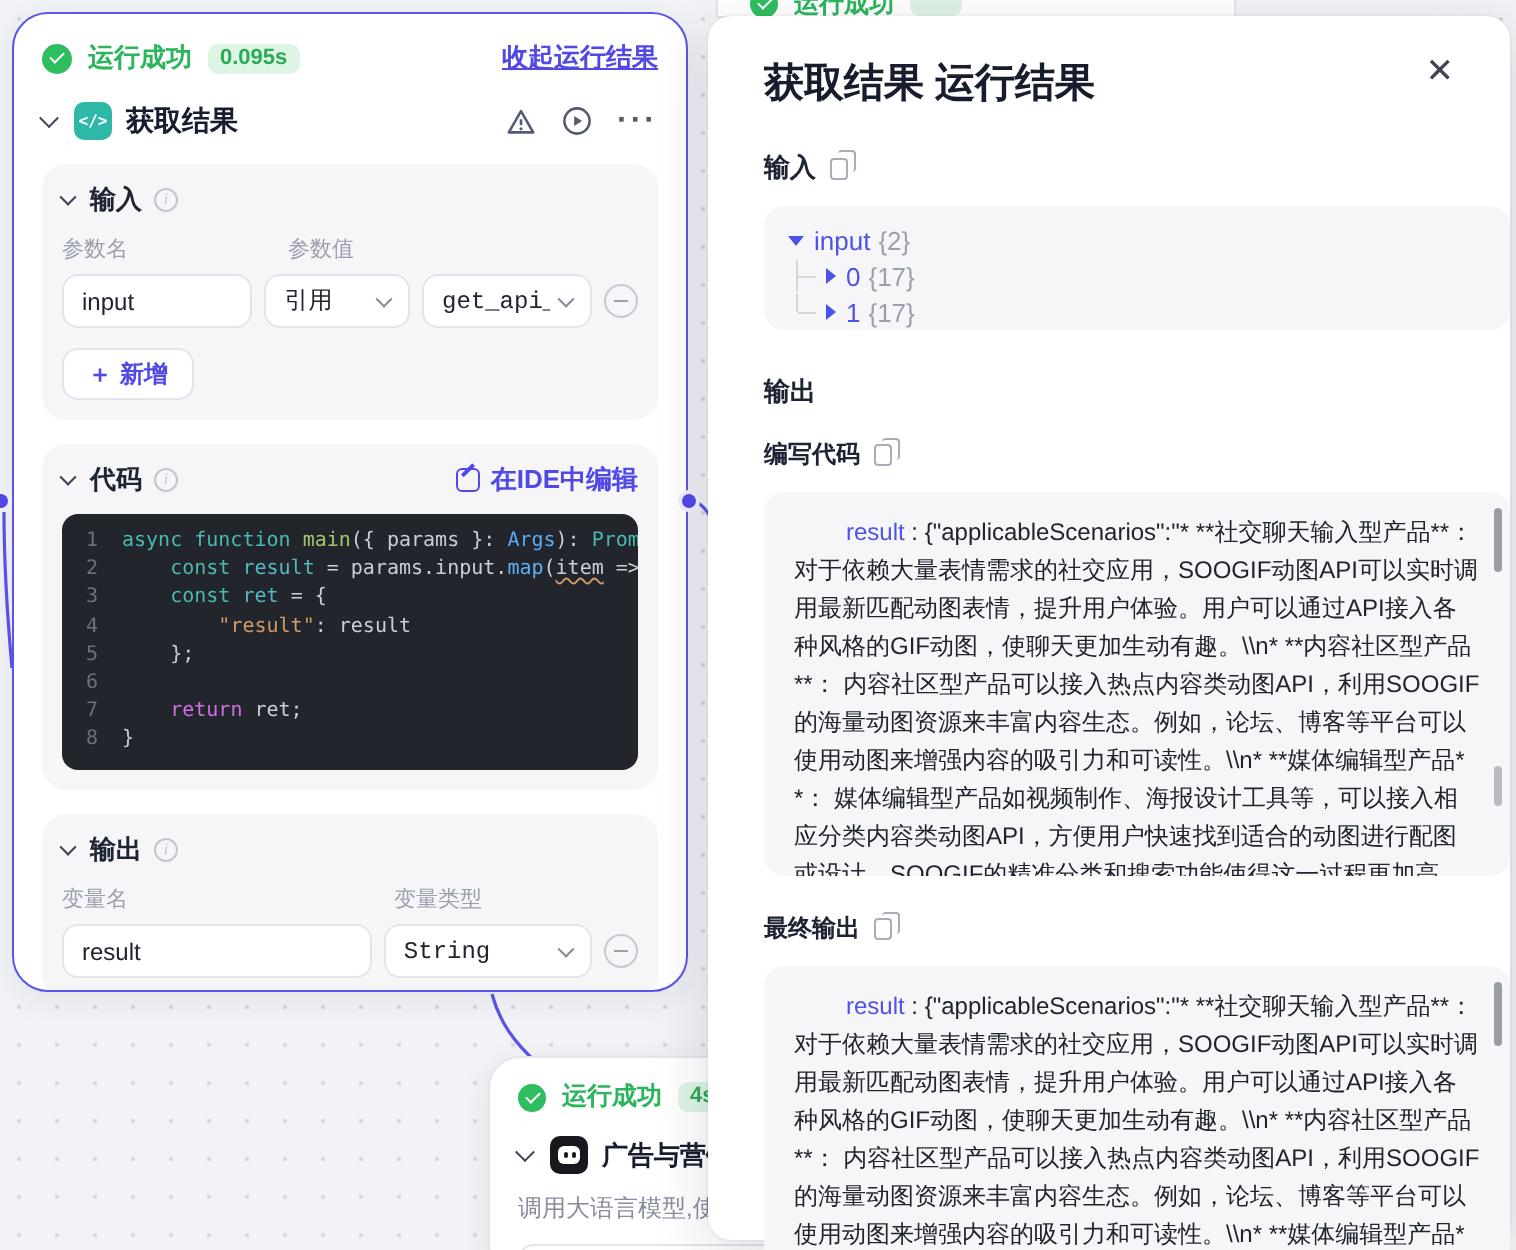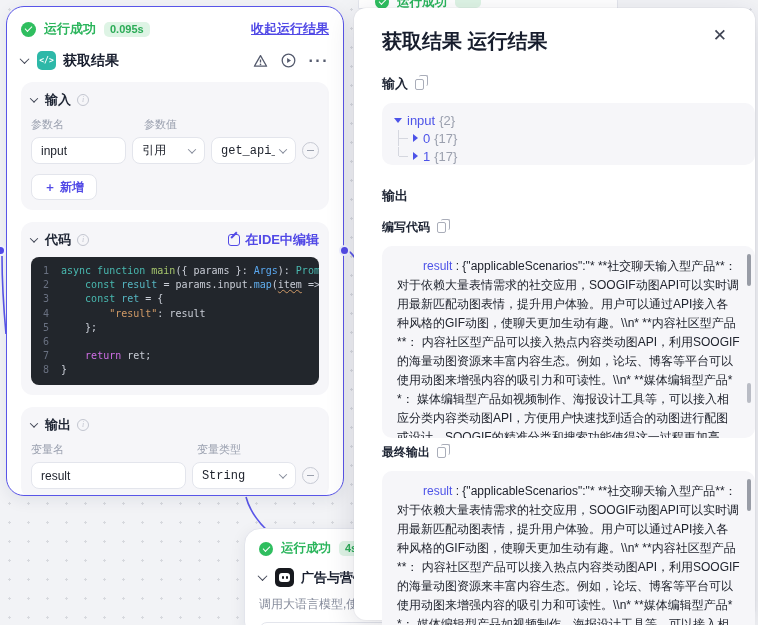--- a/index.html
+++ b/index.html
@@ -306,21 +306,21 @@
   </div>
   <div class="label-row" style="margin-top:14px">
     <span class="panel-sublabel">编写代码</span>
     <span class="icon-copy"></span>
   </div>
   <div class="gray-box out-box">
     <div class="txt"><span class="res-key">result</span><span> : </span><span>{"applicableScenarios":"*  **社交聊天输入型产品**： 对于依赖大量表情需求的社交应用，SOOGIF动图API可以实时调用最新匹配动图表情，提升用户体验。用户可以通过API接入各种风格的GIF动图，使聊天更加生动有趣。\\n*  **内容社区型产品**： 内容社区型产品可以接入热点内容类动图API，利用SOOGIF的海量动图资源来丰富内容生态。例如，论坛、博客等平台可以使用动图来增强内容的吸引力和可读性。\\n*  **媒体编辑型产品**： 媒体编辑型产品如视频制作、海报设计工具等，可以接入相应分类内容类动图API，方便用户快速找到适合的动图进行配图或设计。SOOGIF的精准分类和搜索功能使得这一过程更加高效。\\n*  **广告与营销**： 在广告和营销领域，SOOGIF动图API也大有作为。企业可以利用API接入各种定制化的动图，用于产品展示、品牌推广或活动宣传等，增加广告的吸引力和传播效果。\\n\\n**![](https://apihub-public.oss-cn-beijing.aliyuncs.com/PUBLIC_RESOURCE/da4a74758df4461186e5946cc49140dc)**","code":"FP00000","competitor</span></div>
     <span class="scroll-thumb"></span>
   </div>
 
-  <div class="label-row" style="margin-top:6px">
+  <div class="label-row" style="margin-top:18px">
     <span class="panel-sublabel">最终输出</span>
     <span class="icon-copy"></span>
   </div>
   <div class="gray-box out-box" style="height:191px">
     <div class="txt"><span class="res-key">result</span><span> : </span><span>{"applicableScenarios":"*  **社交聊天输入型产品**： 对于依赖大量表情需求的社交应用，SOOGIF动图API可以实时调用最新匹配动图表情，提升用户体验。用户可以通过API接入各种风格的GIF动图，使聊天更加生动有趣。\\n*  **内容社区型产品**： 内容社区型产品可以接入热点内容类动图API，利用SOOGIF的海量动图资源来丰富内容生态。例如，论坛、博客等平台可以使用动图来增强内容的吸引力和可读性。\\n*  **媒体编辑型产品**： 媒体编辑型产品如视频制作、海报设计工具等，可以接入相应分类内容类动图API，方便用户快速找到适合的动图进行配图或设计。SOOGIF的精准分类和搜索功能使得这一过程更加高效。\\n*  **广告与营销**： 在广告和营销领域，SOOGIF动图API也大有作为。企业可以利用API接入各种定制化的动图，用于产品展示、品牌推广或活动宣传等，增加广告的吸引力和传播效果。\\n\\n**![](https://apihub-public.oss-cn-beijing.aliyuncs.com/PUBLIC_RESOURCE/da4a74758df4461186e5946cc49140dc)**","code":"FP00000","competitor</span></div>
     <span class="scroll-thumb"></span>
   </div>
 
   <span class="panel-scroll"></span>
 </div>

